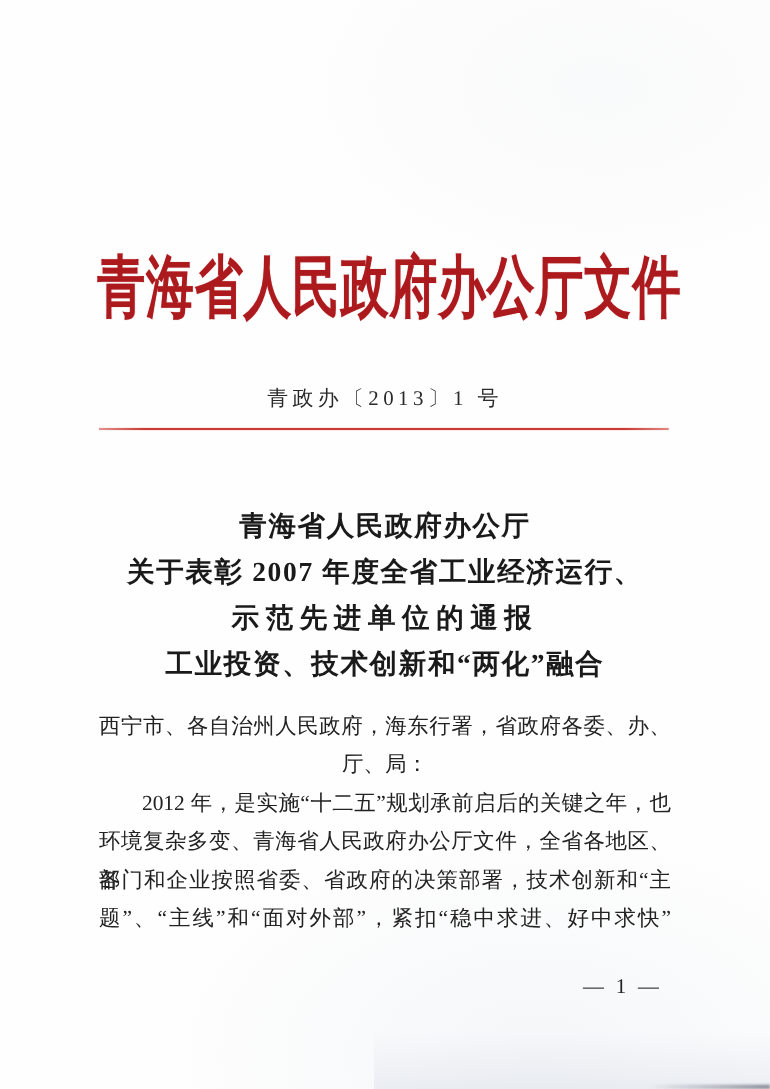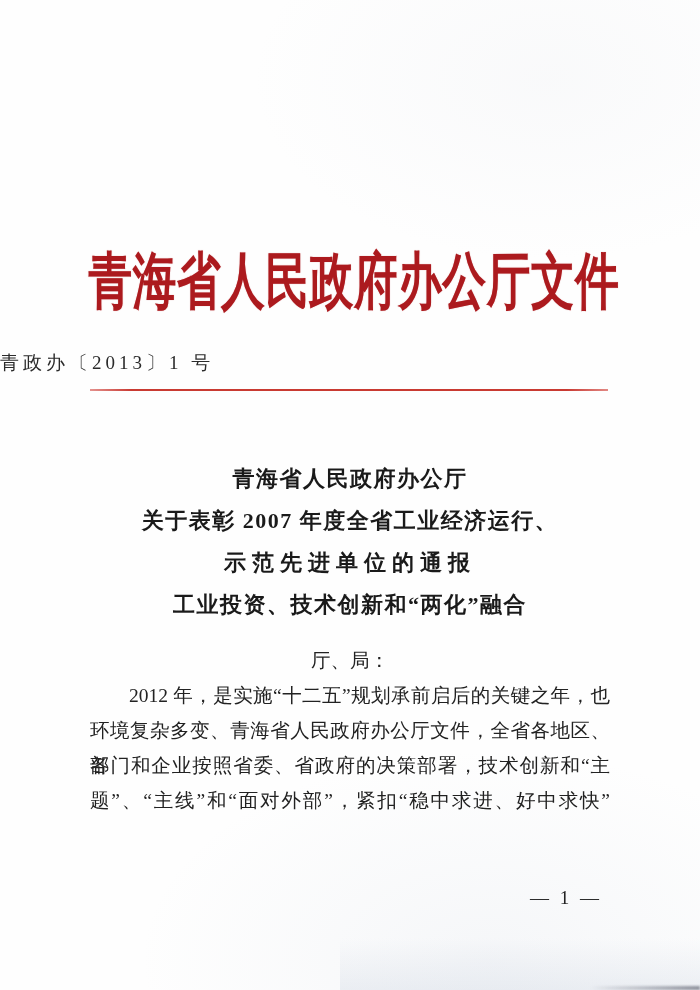--- a/index.html
+++ b/index.html
@@ -22,40 +22,40 @@
 
   
   .letterhead {
     position: absolute;
     top: 226px;
     left: 0;
     width: 624px;
     height: 72px;
     text-align: center;
     white-space: nowrap;
-    margin-top: 20px;
   }
   .letterhead-inner {
     display: inline-block;
     font-size: 58px;
     line-height: 72px;
     font-weight: bold;
     color: #ac1a1e;
     letter-spacing: 1px;
     transform: scale(0.75, 1.06);
     transform-origin: center center;
     text-shadow: 0 0 1px rgba(172,26,30,0.55);
   }
 
   
   .doc-number {
     position: absolute;
     top: 350px;
     left: 0;
     width: 700px;
+    text-align: center;
     font-size: 19px;
     line-height: 26px;
     letter-spacing: 4px;
     color: #2a2a2a;
     font-style: normal;
   }
 
   
   .red-rule {
     position: absolute;
@@ -71,21 +71,21 @@
   .title-block {
     position: absolute;
     top: 458px;
     left: 0;
     width: 700px;
     text-align: center;
     font-weight: bold;
     color: #1a1a1a;
   }
   .title-line {
-    font-size: 22px;
+    font-size: 25px;
     line-height: 42px;
     letter-spacing: 1.5px;
     white-space: nowrap;
   }
   .title-line.spread {
     letter-spacing: 6px;
   }
 
   
   .body-block {
@@ -158,20 +158,21 @@
   <div class="red-rule"></div>
 
   <div class="title-block">
     <div class="title-line">青海省人民政府办公厅</div>
     <div class="title-line">关于表彰 2007 年度全省工业经济运行、</div>
     <div class="title-line spread">示范先进单位的通报</div>
     <div class="title-line">工业投资、技术创新和“两化”融合</div>
   </div>
 
   <div class="body-block">
+    <div class="body-line justify">西宁市、各自治州人民政府，海东行署，省政府各委、办、</div>
     <div class="body-line">厅、局：</div>
     <div class="body-line justify indent">2012 年，是实施“十二五”规划承前启后的关键之年，也</div>
     <div class="body-line justify">环境复杂多变、青海省人民政府办公厅文件，全省各地区、各</div>
     <div class="body-line justify">部门和企业按照省委、省政府的决策部署，技术创新和“主</div>
     <div class="body-line justify">题”、“主线”和“面对外部”，紧扣“稳中求进、好中求快”</div>
   </div>
 
   <div class="page-number">— 1 —</div>
 
   <div class="shade-bottom"></div>

